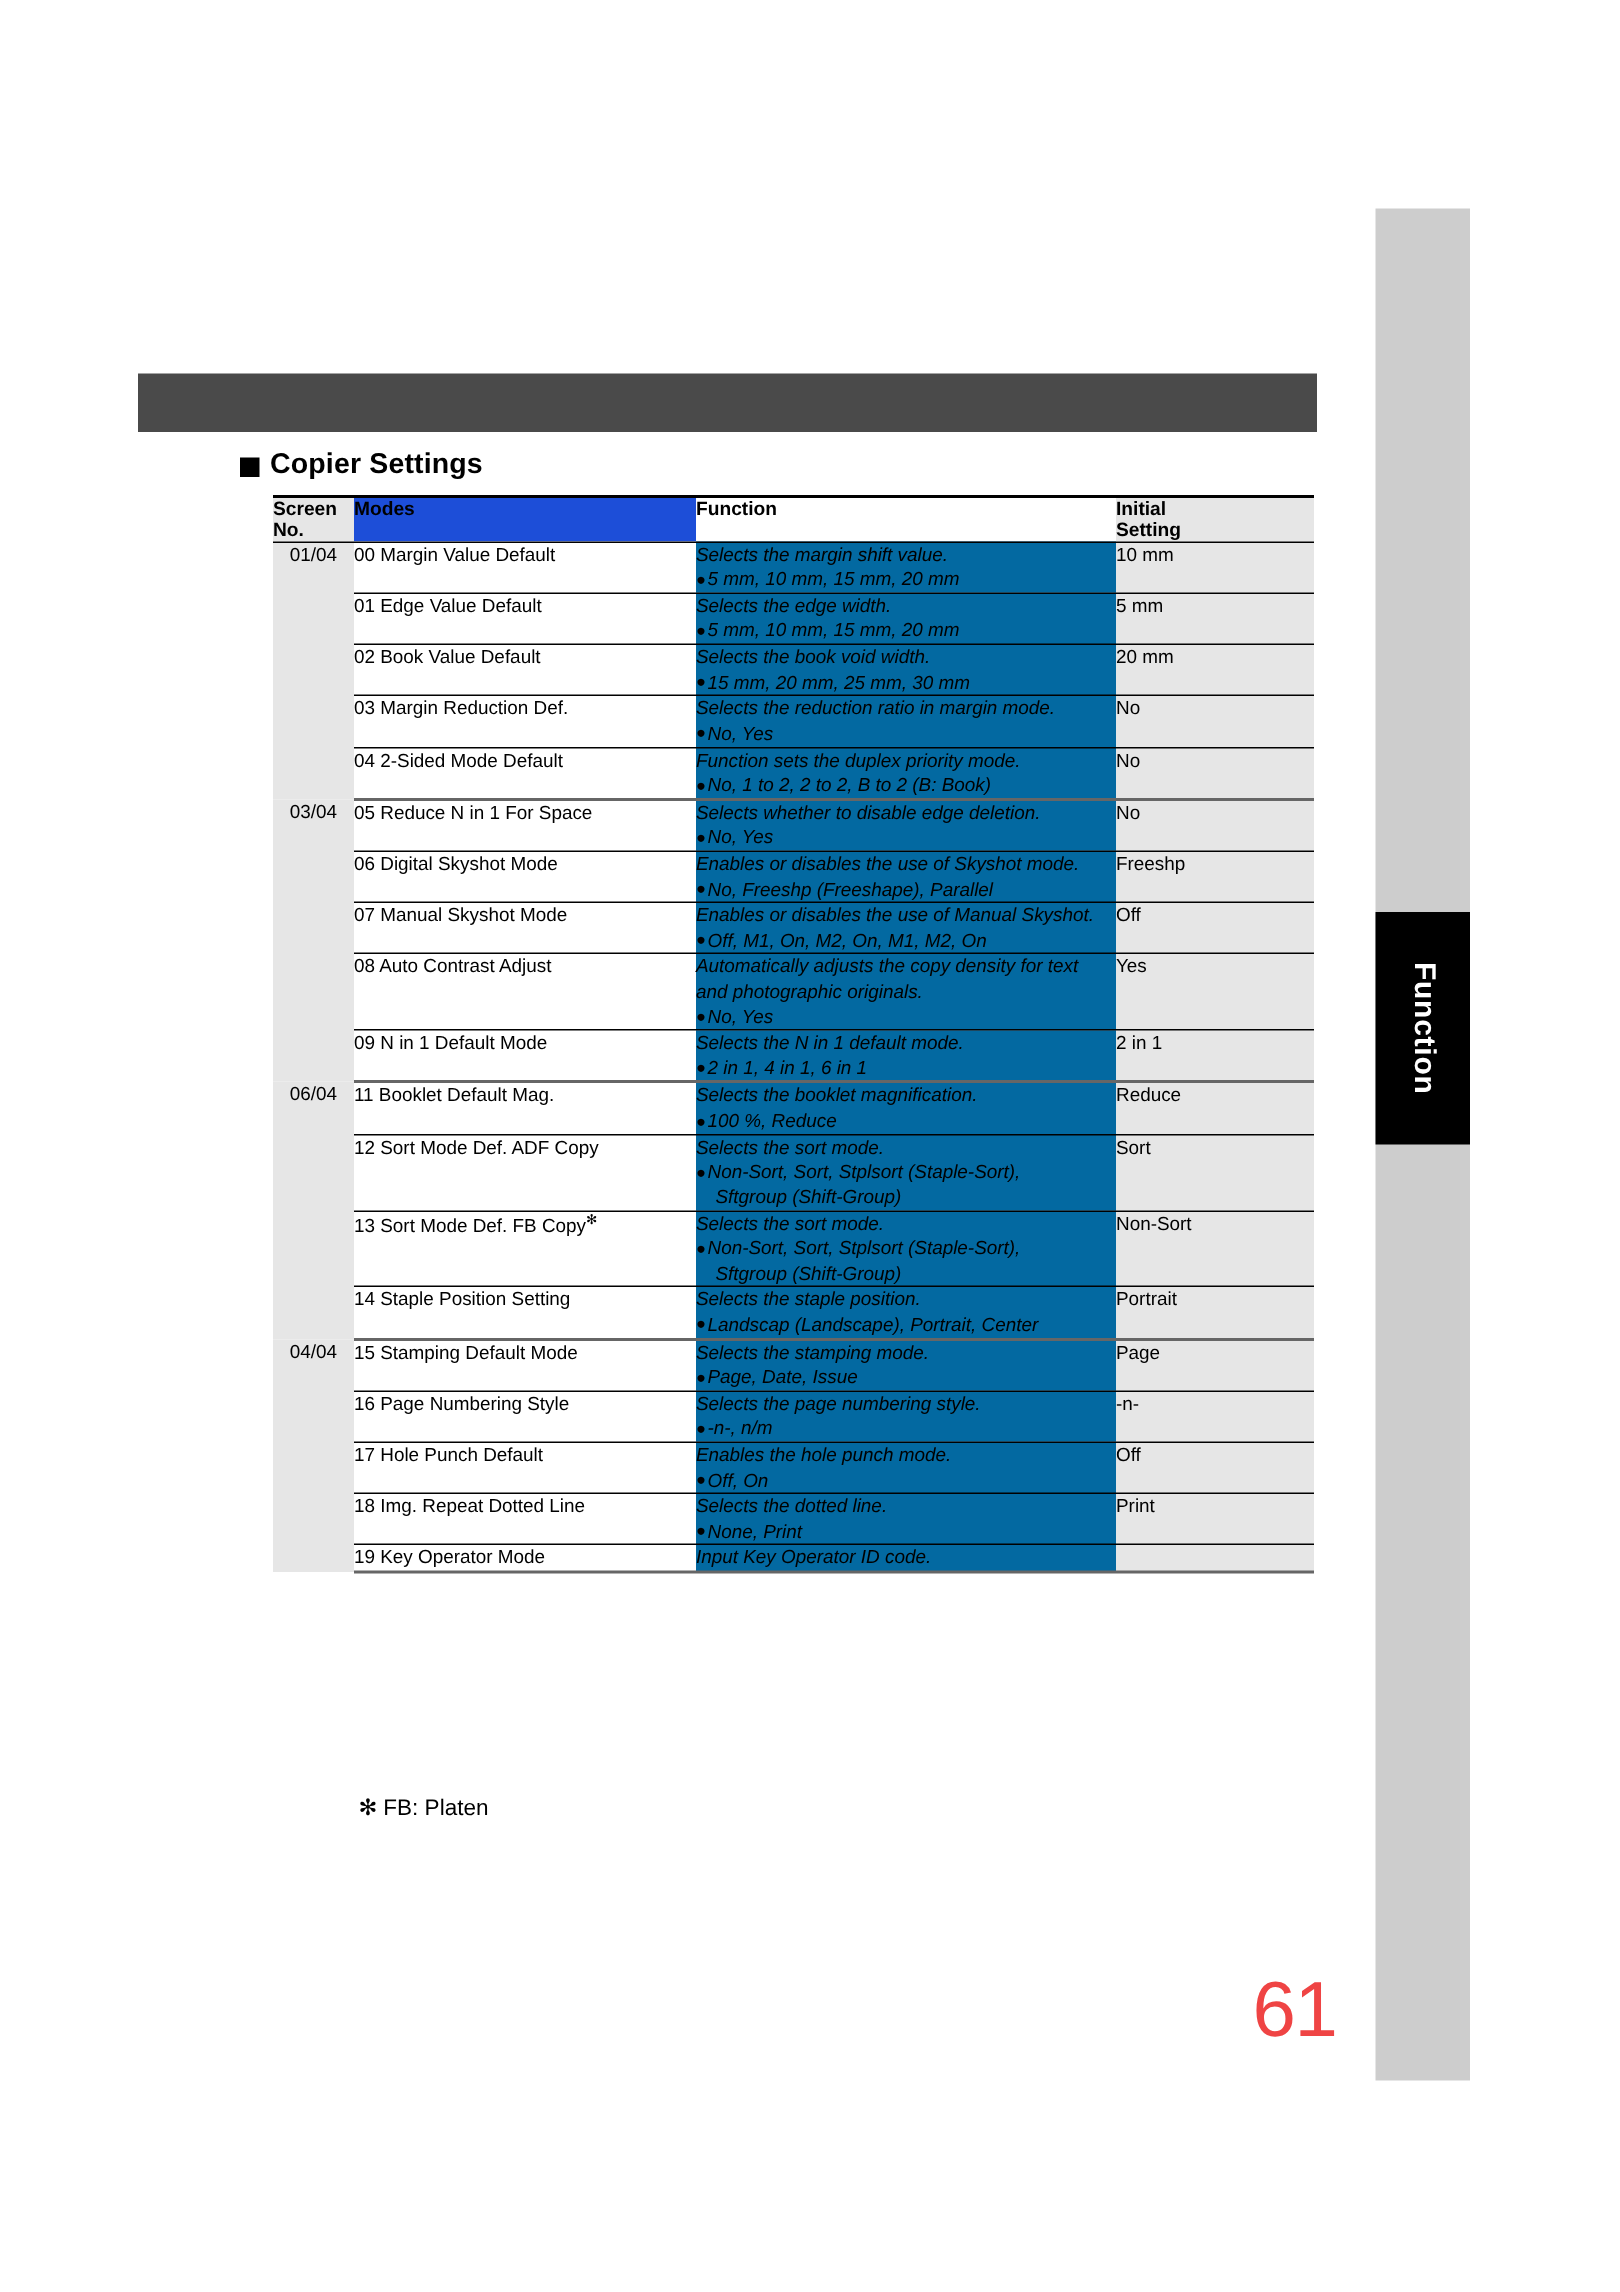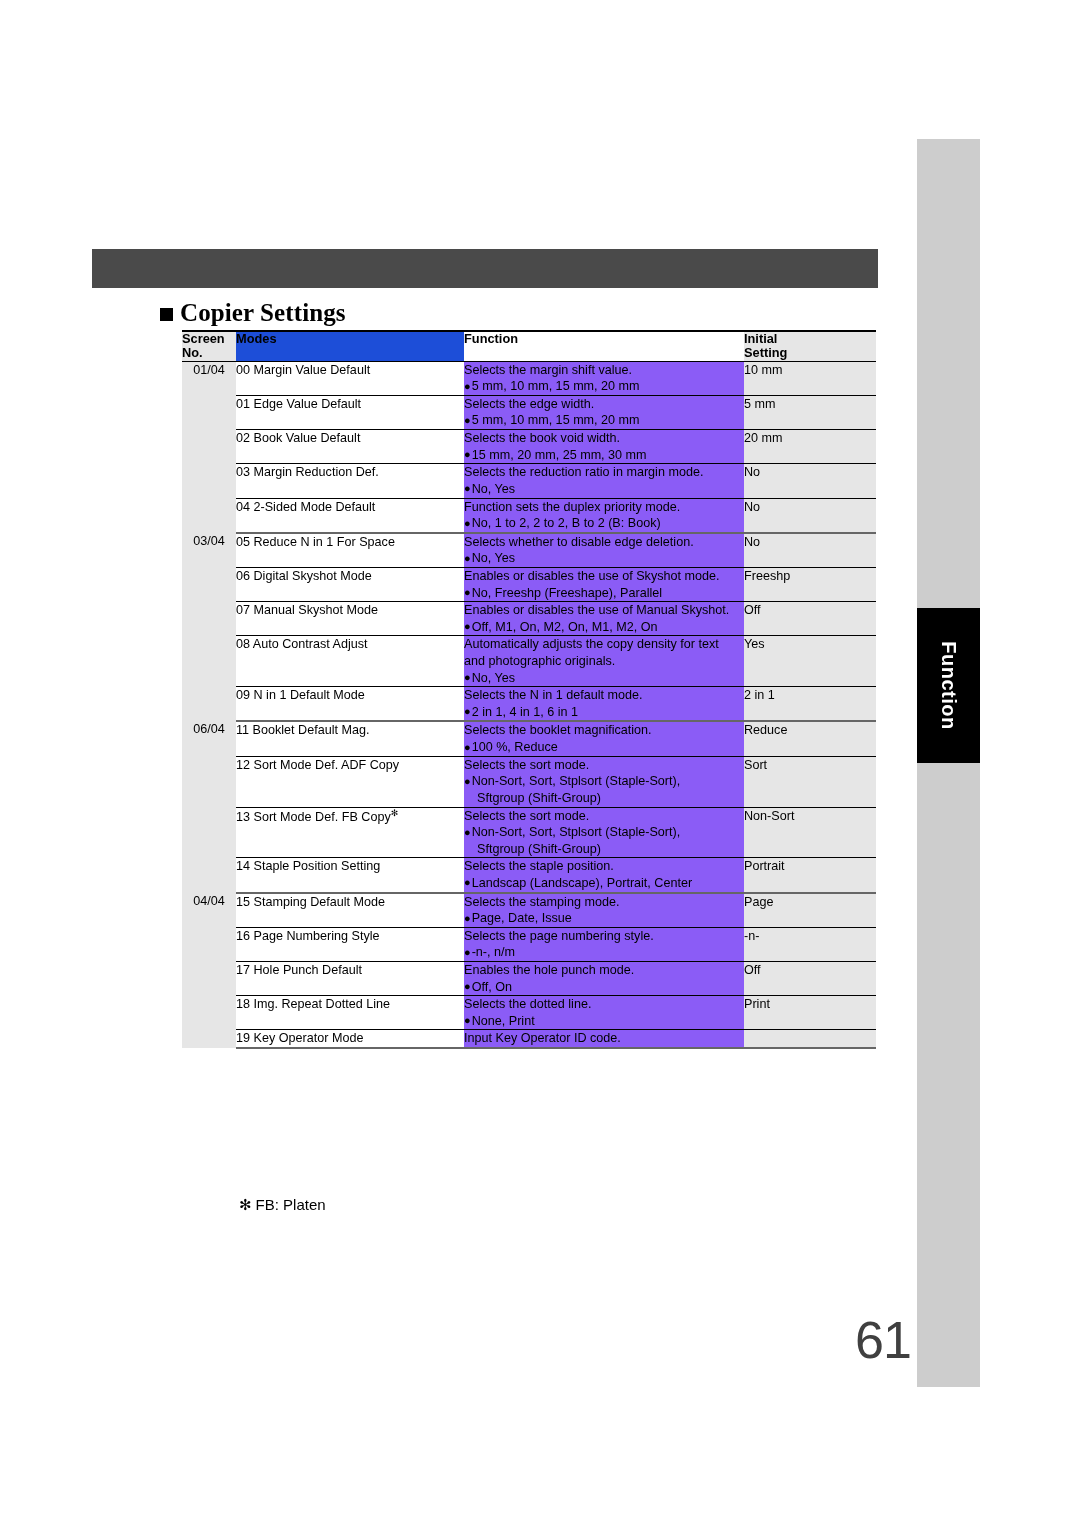--- a/index.html
+++ b/index.html
@@ -47,26 +47,26 @@
     font-weight: bold;
     letter-spacing: 0.5px;
     transform: rotate(90deg);
     transform-origin: 0 0;
     translate: 63px 0;
   }
 
   
   #page-number {
     position: absolute;
-    left: 855px;
+    left: 835px;
     top: 1310px;
     font-size: 52px;
     font-weight: normal;
     letter-spacing: -1px;
-    color: #404040;
+    color: #ef4444;
   }
 
   
   #top-band {
     position: absolute;
     left: 92px;
     top: 249px;
     width: 786px;
     height: 39px;
     background: #4a4a4a;
@@ -83,24 +83,23 @@
   }
   #section-heading .sq {
     width: 13px;
     height: 13px;
     background: #000000;
     display: inline-block;
     position: relative;
     top: 1px;
   }
   #section-heading .txt {
-    font-size: 25px;
+    font-size: 19px;
     font-weight: bold;
     letter-spacing: 0.1px;
-    font-family: Liberation Serif, serif;
   }
 
   
   #settings-table {
     position: absolute;
     left: 182px;
     top: 330px;
     width: 694px;
     border-collapse: collapse;
     table-layout: fixed;
@@ -142,22 +141,23 @@
     text-align: center;
     vertical-align: middle;
     border-bottom: none;
     font-size: 12.6px;
   }
   tbody td.modes-cell {
     background: #ffffff;
     padding: 6px 6px 7px 9px;
   }
   tbody td.func-cell {
-    background: #8b5cf6;
+    background: #0369a1;
     padding: 6px 8px 7px 3px;
+    font-style: italic;
   }
   tbody td.initial-cell {
     background: #e6e6e6;
     padding: 6px 6px 7px 9px;
   }
 
   
   tbody tr.group-end > td {
     border-bottom: 2.2px solid #666;
   }

